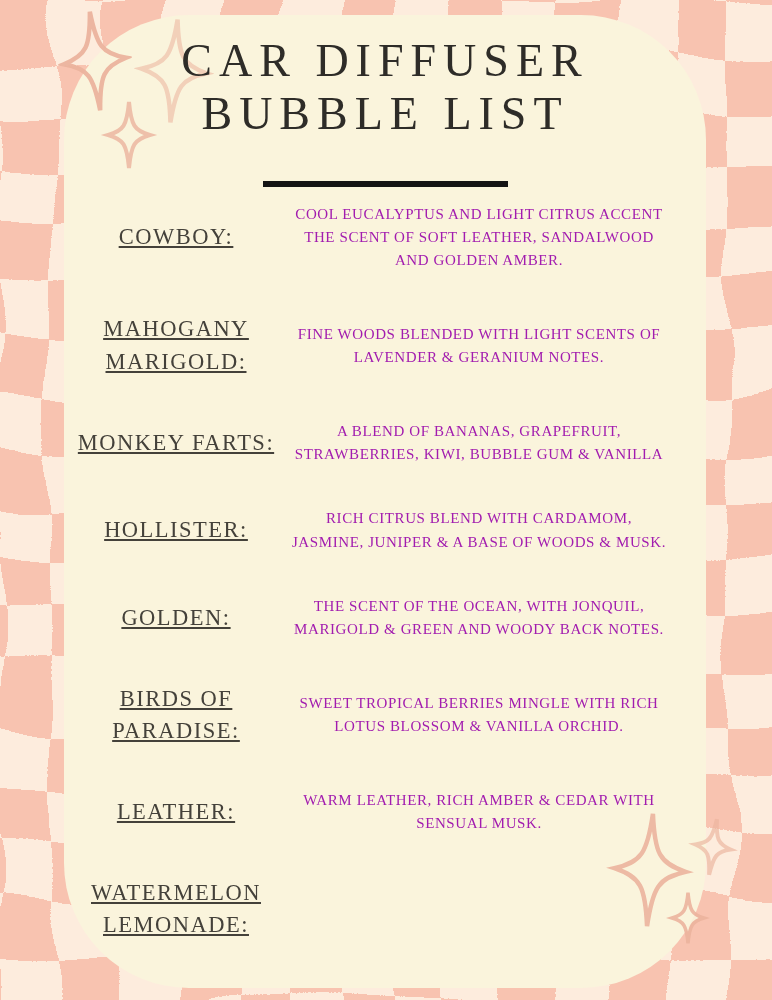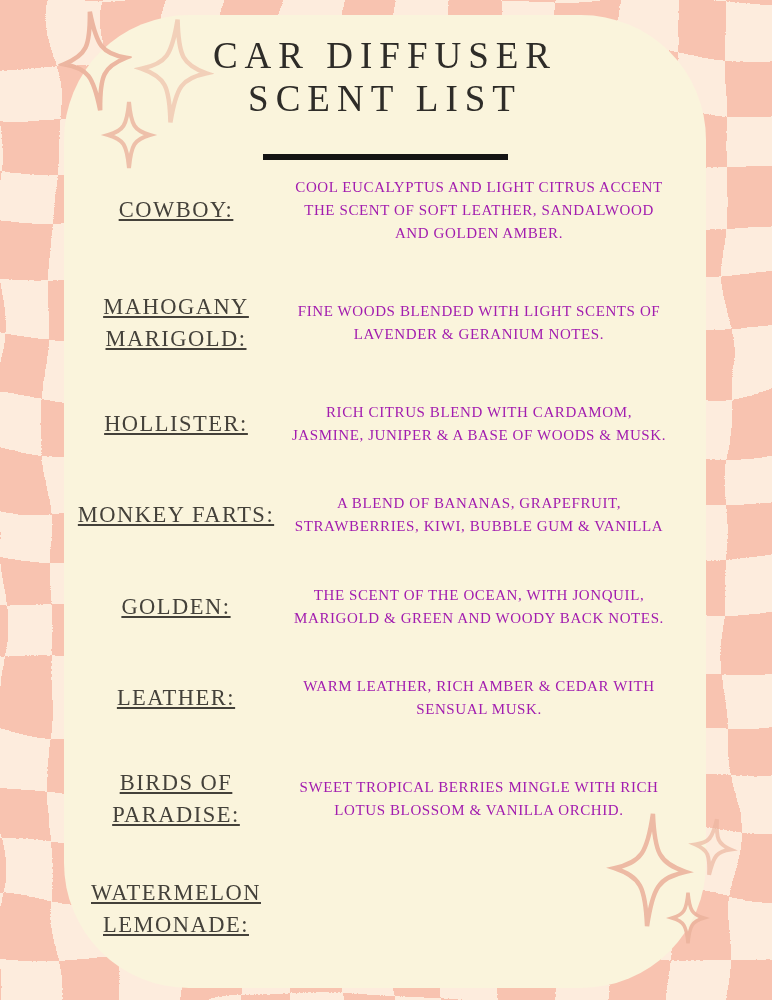--- a/index.html
+++ b/index.html
@@ -30,21 +30,21 @@
     width: 642px; height: 973px;
     z-index: 3;
     display: flex;
     flex-direction: column;
   }
 
   .title {
     margin-top: 20px;
     text-align: center;
     color: #2e2c28;
-    font-size: 37px;
+    font-size: 46px;
     font-weight: normal;
     letter-spacing: 7px;
     line-height: 1.15;
   }
   .underline {
     width: 245px; height: 6px;
     background: #141414;
     margin: 9px auto 0 auto;
   }
 
@@ -123,50 +123,50 @@
 </div>
 <div class="sparkle" style="left:666px; top:892px; width:44px; height:52px; opacity:.9;">
   <svg viewBox="0 0 100 140">
       <path d="M50 2 C54.5 50 61 61 93 70 C61 79 54.5 90 50 138 C45.5 90 39 79 7 70 C39 61 45.5 50 50 2 Z" fill="#faf4dc" stroke="#ecb49e" stroke-width="3.5" vector-effect="non-scaling-stroke"></path>
     </svg>
 </div>
 
 <div class="content">
   <h1 class="title">
     <span>CAR DIFFUSER</span><br>
-    <span>SCENT LIST</span>
+    <span>BUBBLE LIST</span>
   </h1>
   <div class="underline"></div>
 
   <div class="scent-list">
     <div class="scent-row">
       <div class="scent-name">COWBOY:</div>
       <div class="scent-desc">COOL EUCALYPTUS AND LIGHT CITRUS ACCENT THE SCENT OF SOFT LEATHER, SANDALWOOD AND GOLDEN AMBER.</div>
     </div>
     <div class="scent-row">
       <div class="scent-name">MAHOGANY MARIGOLD:</div>
       <div class="scent-desc">FINE WOODS BLENDED WITH LIGHT SCENTS OF LAVENDER &amp; GERANIUM NOTES.</div>
     </div>
     <div class="scent-row">
+      <div class="scent-name">MONKEY FARTS:</div>
+      <div class="scent-desc">A BLEND OF BANANAS, GRAPEFRUIT, STRAWBERRIES, KIWI, BUBBLE GUM &amp; VANILLA</div>
+    </div>
+    <div class="scent-row">
       <div class="scent-name">HOLLISTER:</div>
       <div class="scent-desc">RICH CITRUS BLEND WITH CARDAMOM, JASMINE, JUNIPER &amp; A BASE OF WOODS &amp; MUSK.</div>
-    </div>
-    <div class="scent-row">
-      <div class="scent-name">MONKEY FARTS:</div>
-      <div class="scent-desc">A BLEND OF BANANAS, GRAPEFRUIT, STRAWBERRIES, KIWI, BUBBLE GUM &amp; VANILLA</div>
     </div>
     <div class="scent-row">
       <div class="scent-name">GOLDEN:</div>
       <div class="scent-desc">THE SCENT OF THE OCEAN, WITH JONQUIL, MARIGOLD &amp; GREEN AND WOODY BACK NOTES.</div>
     </div>
     <div class="scent-row">
+      <div class="scent-name">BIRDS OF PARADISE:</div>
+      <div class="scent-desc">SWEET TROPICAL BERRIES MINGLE WITH RICH LOTUS BLOSSOM &amp; VANILLA ORCHID.</div>
+    </div>
+    <div class="scent-row">
       <div class="scent-name">LEATHER:</div>
       <div class="scent-desc">WARM LEATHER, RICH AMBER &amp; CEDAR WITH SENSUAL MUSK.</div>
-    </div>
-    <div class="scent-row">
-      <div class="scent-name">BIRDS OF PARADISE:</div>
-      <div class="scent-desc">SWEET TROPICAL BERRIES MINGLE WITH RICH LOTUS BLOSSOM &amp; VANILLA ORCHID.</div>
     </div>
     <div class="scent-row">
       <div class="scent-name">WATERMELON LEMONADE:</div>
     </div>
   </div>
 </div>
 
 </body></html>

